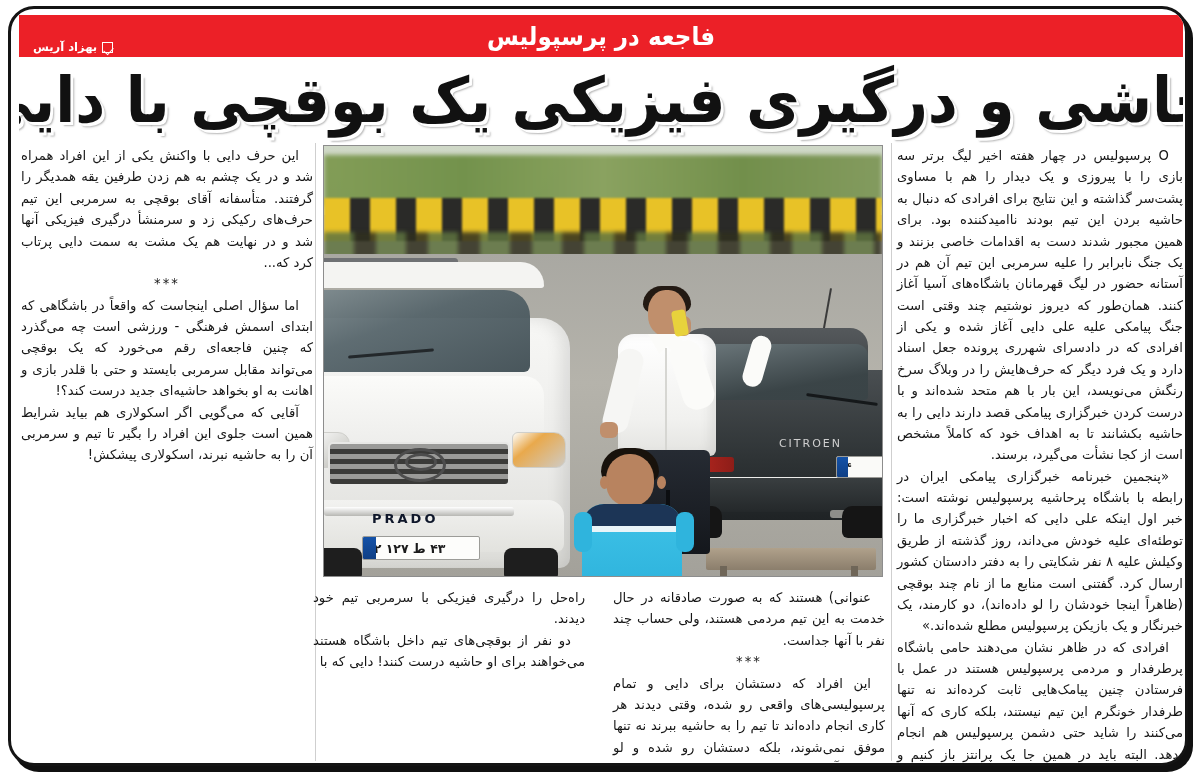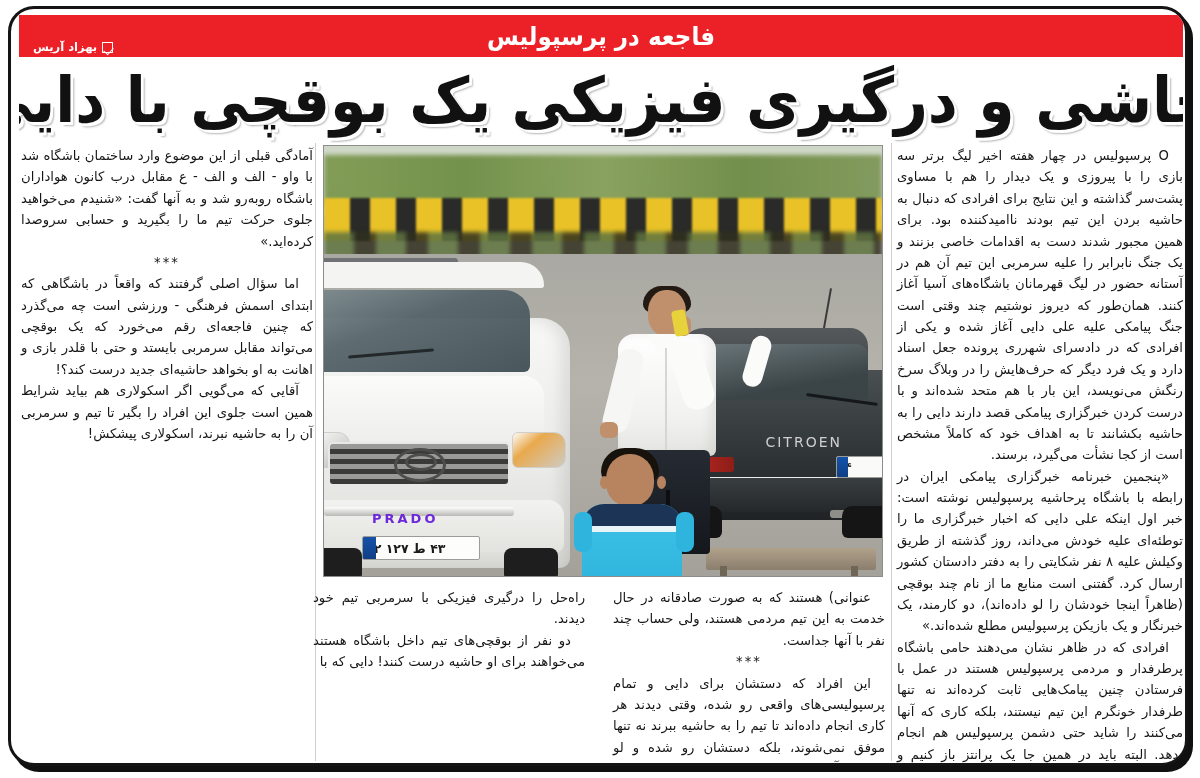--- a/index.html
+++ b/index.html
@@ -275,21 +275,21 @@
   }
   .suv-chrome {
     position: absolute; left: 22px; bottom: 60px; width: 190px; height: 9px;
     background: linear-gradient(#ffffff,#b7b7b3);
     border-radius: 3px;
   }
   .prado-badge {
     position: absolute; left: 70px; bottom: 50px;
     font-family: "DejaVu Sans", sans-serif;
     font-size: 13px; letter-spacing: 3px; font-weight: bold;
-    color: #6d28d9;
+    color: #0f172a;
   }
   .plate {
     position: absolute; left: 60px; bottom: 16px;
     width: 116px; height: 22px;
     background: #fdfdfb; border: 1px solid #9c9c98;
     border-radius: 2px;
     display: flex; align-items: center; justify-content: flex-end;
     overflow: hidden;
   }
   .plate .blue {
@@ -331,21 +331,21 @@
   .sedan-antenna {
     position: absolute; left: 170px; top: -34px; width: 2px; height: 46px;
     background: #3a3a3a; transform: rotate(10deg);
   }
   .sedan-wiper {
     position: absolute; left: 150px; top: 76px; width: 72px; height: 3px;
     background: #15181a; transform: rotate(8deg); border-radius: 2px;
   }
   .citroen-badge {
     position: absolute; right: 64px; bottom: 92px;
-    font-size: 14px; letter-spacing: 2px; color: #cfcfcf;
+    font-size: 11px; letter-spacing: 2px; color: #cfcfcf;
     font-family: "DejaVu Sans", sans-serif;
   }
   .sedan-taillight {
     position: absolute; bottom: 70px; width: 56px; height: 15px;
     background: linear-gradient(90deg,#c62b22,#8d1d18);
     border-radius: 3px;
   }
   .sedan-taillight.l { left: 22px; }
   .sedan-taillight.r { right: 8px; width: 18px; }
   .sedan-chrome {
@@ -609,21 +609,21 @@
         <p class="center">***</p>
         <p>این افراد که دستشان برای دایی و تمام پرسپولیسی‌های واقعی رو شده، وقتی دیدند هر کاری انجام داده‌اند تا تیم را به حاشیه ببرند نه تنها موفق نمی‌شوند، بلکه دستشان رو شده و لو رفته‌اند، آخرین</p>
       </div>
 
       <div class="col" id="col-mid-left">
         <p class="noind">راه‌حل را درگیری فیزیکی با سرمربی تیم خود دیدند.</p>
         <p>دو نفر از بوقچی‌های تیم داخل باشگاه هستند می‌خواهند برای او حاشیه درست کنند! دایی که با</p>
       </div>
 
       <div class="col" id="col-left">
-        <p class="noind">آمادگی قبلی از این موضوع وارد ساختمان باشگاه شد با واو - الف و الف - ع مقابل درب کانون هواداران باشگاه روبه‌رو شد و به آنها گفت: «شنیدم می‌خواهید جلوی حرکت تیم ما را بگیرید و حسابی سروصدا کرده‌اید.»</p>
+        <p>این حرف دایی با واکنش یکی از این افراد همراه شد و در یک چشم به هم زدن طرفین یقه همدیگر را گرفتند. متأسفانه آقای بوقچی به سرمربی این تیم حرف‌های رکیکی زد و سرمنشأ درگیری فیزیکی آنها شد و در نهایت هم یک مشت به سمت دایی پرتاب کرد که...</p>
         <p class="center">***</p>
-        <p>اما سؤال اصلی گرفتند که واقعاً در باشگاهی که ابتدای اسمش فرهنگی - ورزشی است چه می‌گذرد که چنین فاجعه‌ای رقم می‌خورد که یک بوقچی می‌تواند مقابل سرمربی بایستد و حتی با قلدر بازی و اهانت به او بخواهد حاشیه‌ای جدید درست کند؟!</p>
+        <p>اما سؤال اصلی اینجاست که واقعاً در باشگاهی که ابتدای اسمش فرهنگی - ورزشی است چه می‌گذرد که چنین فاجعه‌ای رقم می‌خورد که یک بوقچی می‌تواند مقابل سرمربی بایستد و حتی با قلدر بازی و اهانت به او بخواهد حاشیه‌ای جدید درست کند؟!</p>
         <p>آقایی که می‌گویی اگر اسکولاری هم بیاید شرایط همین است جلوی این افراد را بگیر تا تیم و سرمربی آن را به حاشیه نبرند، اسکولاری پیشکش!</p>
       </div>
 
     </div>
   </div>
 </div>
 
 </body></html>

